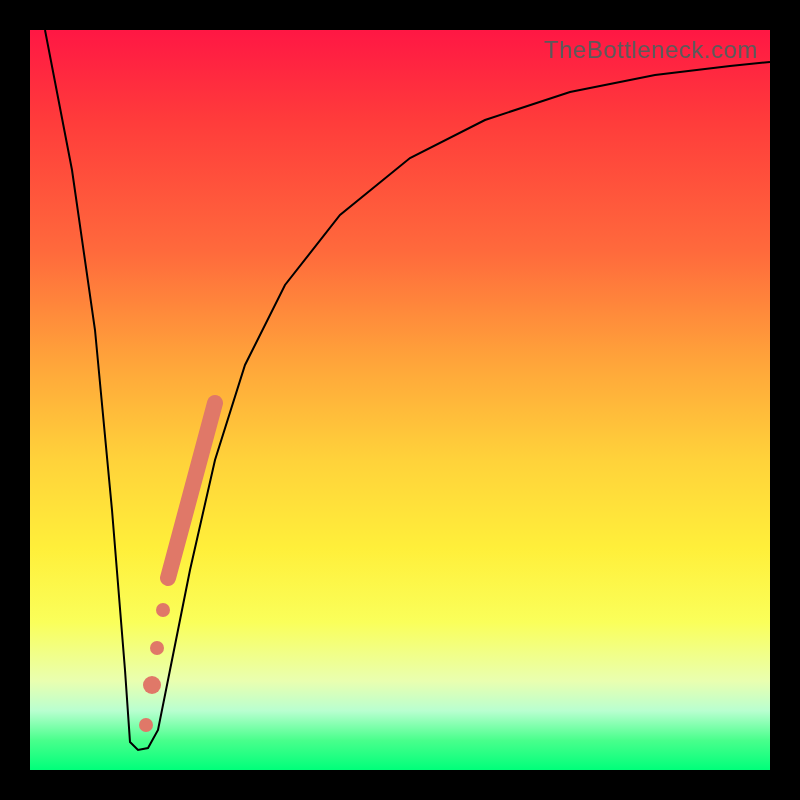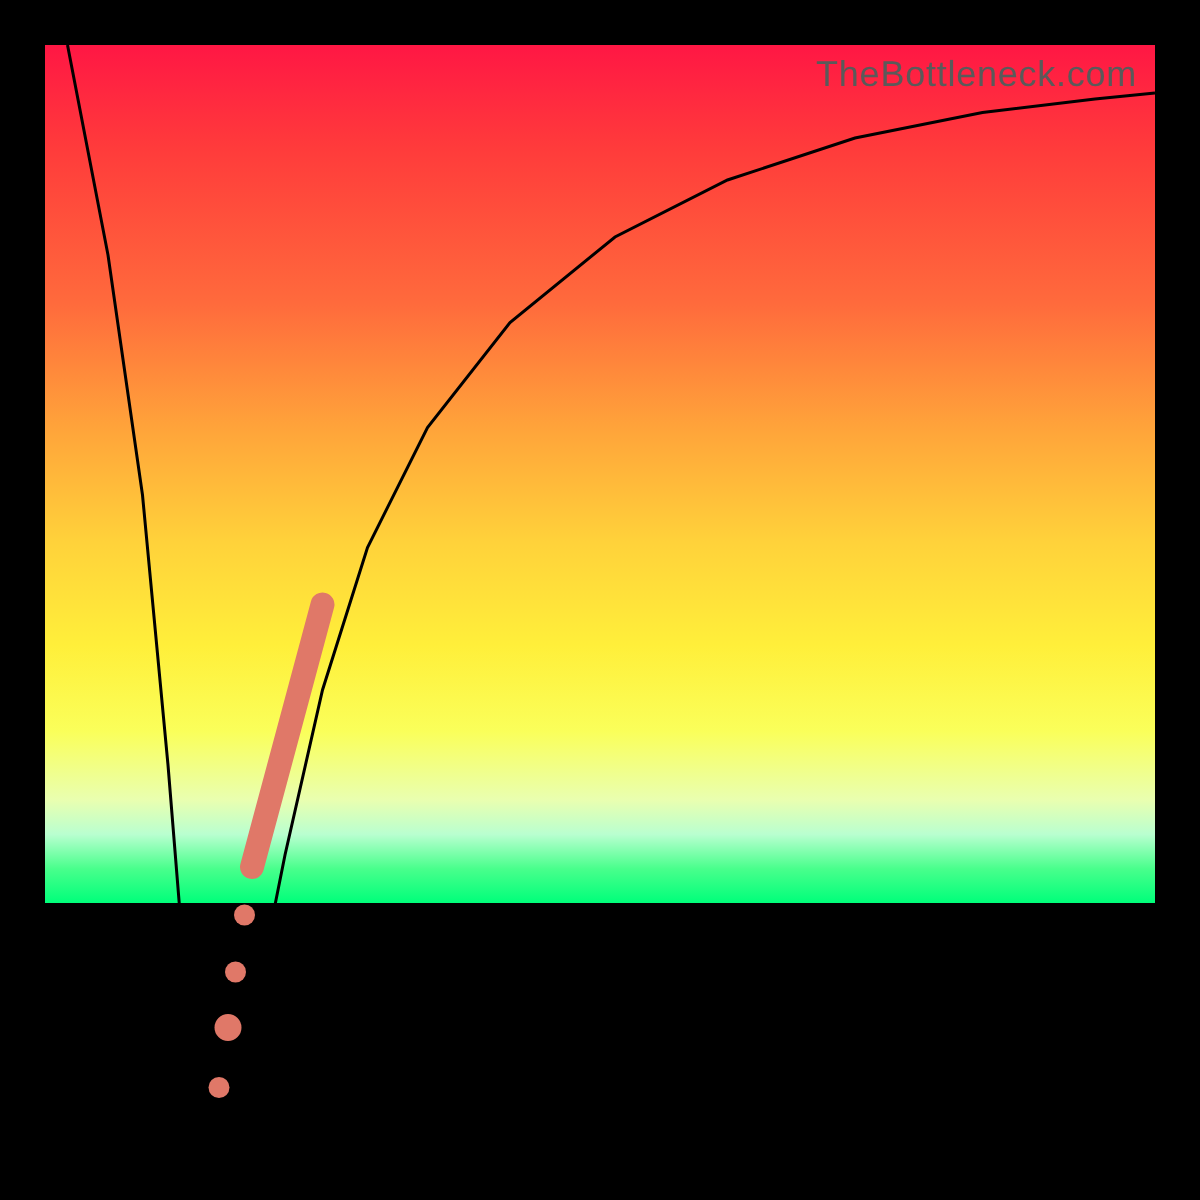--- a/index.html
+++ b/index.html
@@ -15,21 +15,21 @@
     position: relative;
     width: 800px;
     height: 800px;
     background: #000;
   }
   .plot {
     position: absolute;
     left: 30px;
     top: 30px;
     width: 740px;
-    height: 572px;
+    height: 740px;
     background: linear-gradient(
       to bottom,
       #ff1744 0%,
       #ff3b3b 12%,
       #ff6a3c 30%,
       #ffa53a 45%,
       #ffd23a 58%,
       #ffef3a 70%,
       #faff5a 80%,
       #e9ffb0 88%,

